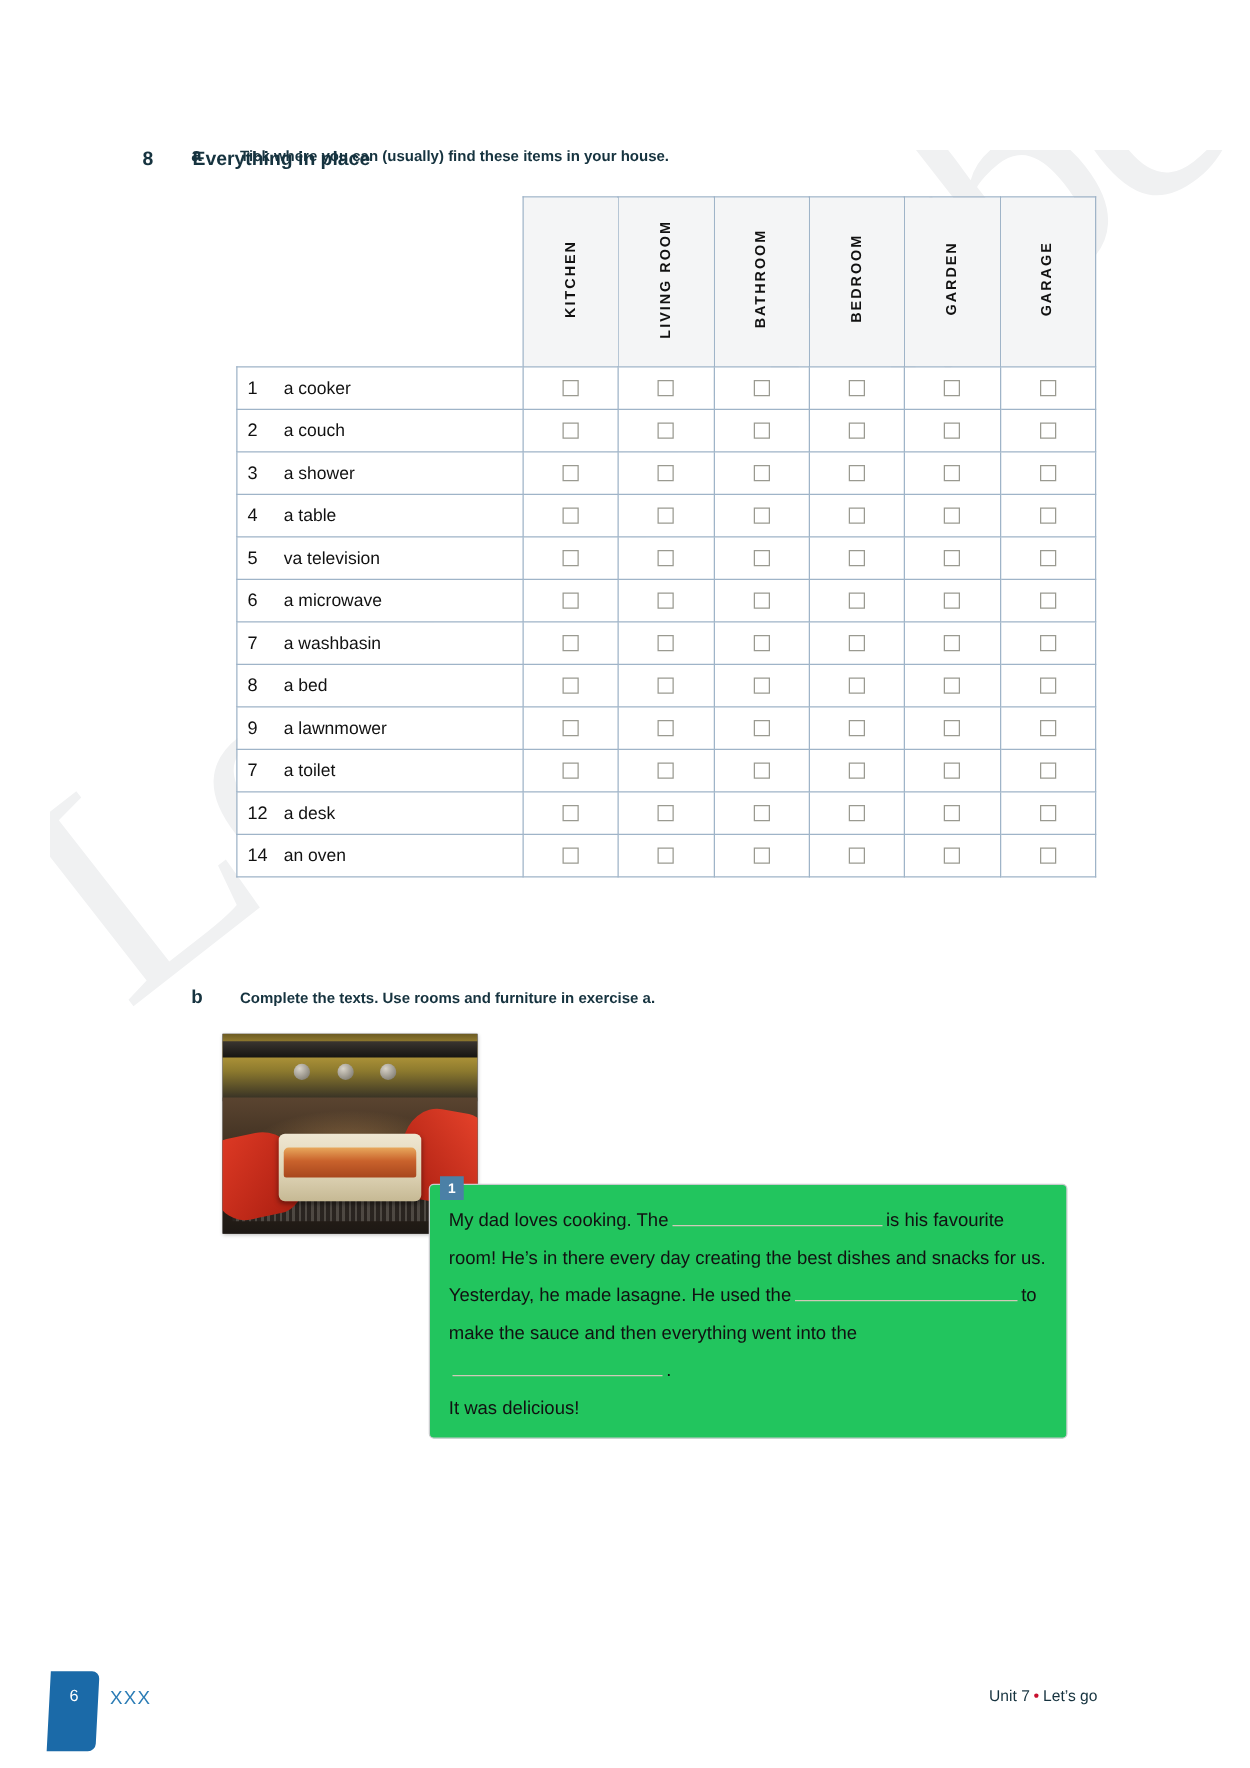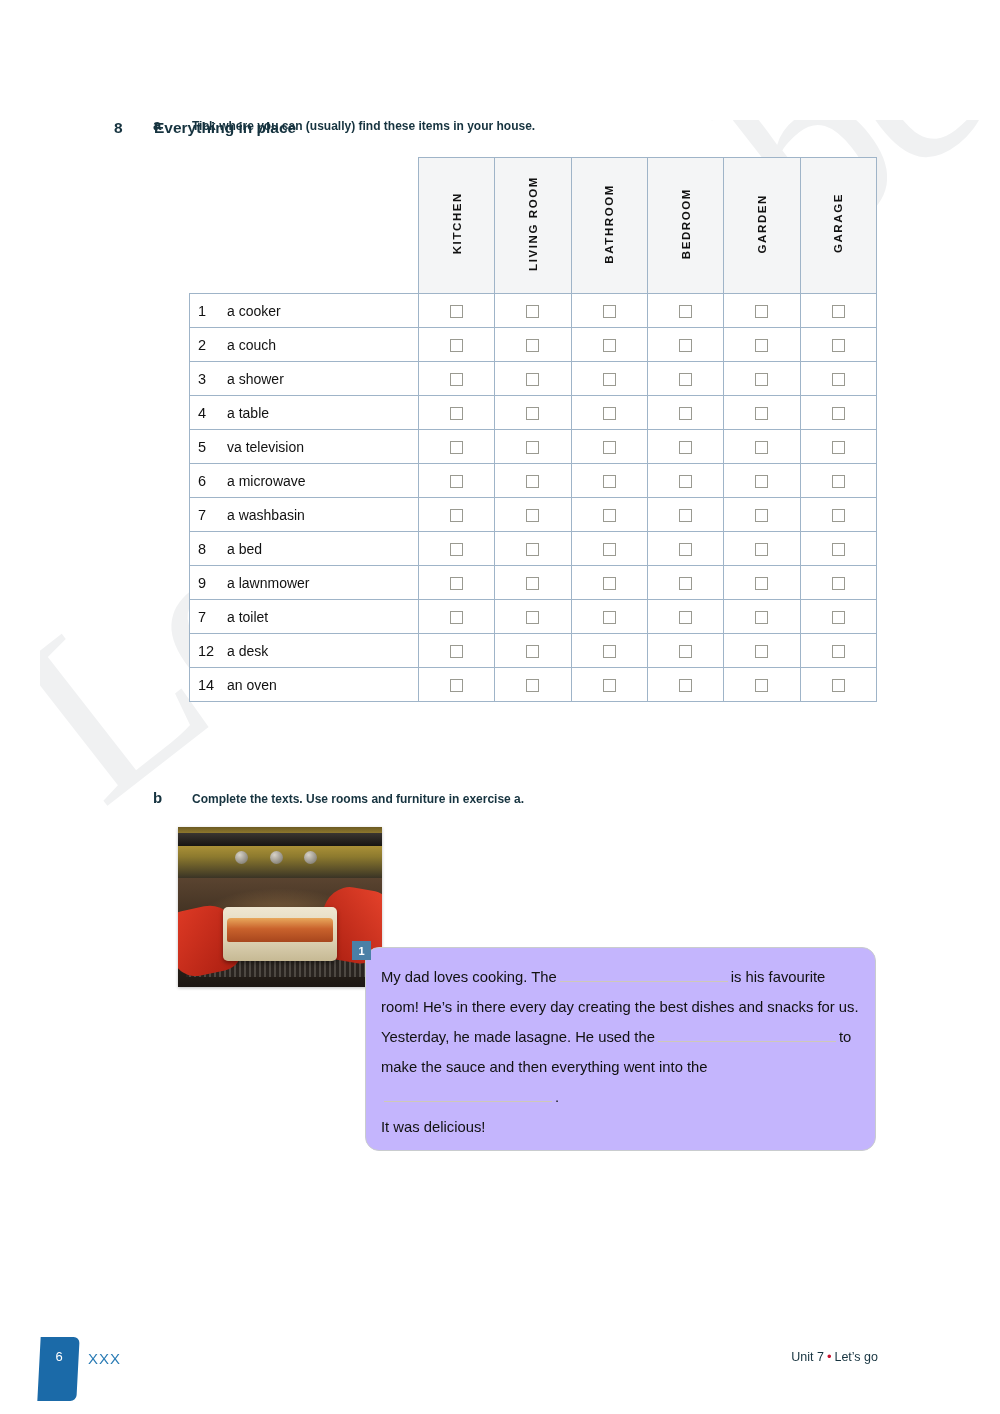--- a/index.html
+++ b/index.html
@@ -249,27 +249,27 @@
     font-weight: bold;
     display: flex;
     align-items: center;
     justify-content: center;
     z-index: 5;
   }
 
   
   #bubble {
     position: absolute;
-    left: 365px;
+    left: 343px;
     top: 947px;
     width: 511px;
     height: 204px;
     border: 1px solid #c9ccce;
-    border-radius: 14px;
-    background: #c4b5fd;
+    border-radius: 4px;
+    background: #22c55e;
     z-index: 3;
   }
   #bubble-text {
     position: absolute;
     left: 15px;
     top: 14px;
     right: 12px;
     font-size: 14.8px;
     line-height: 30px;
     color: #111111;

